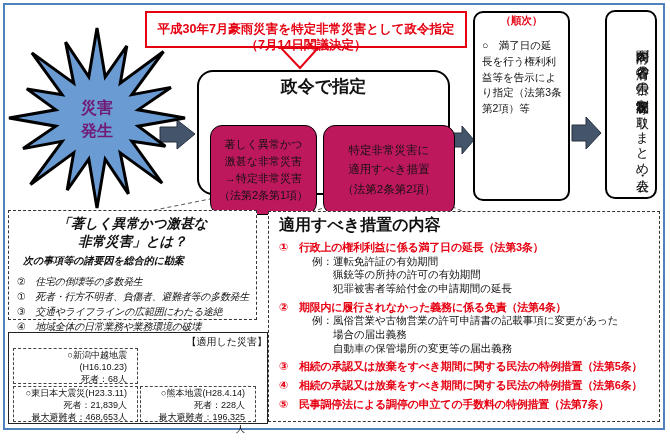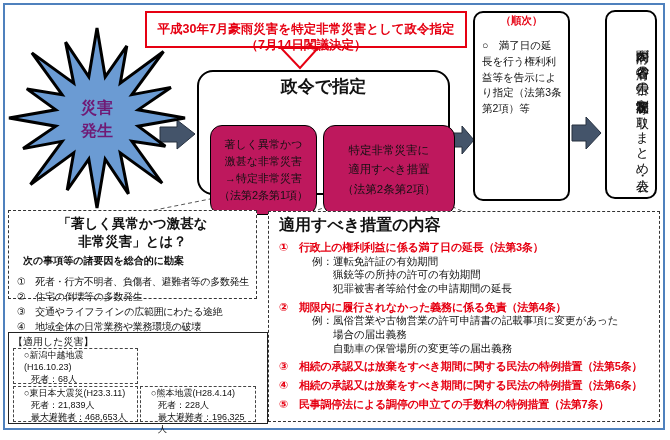--- a/index.html
+++ b/index.html
@@ -39,27 +39,27 @@
   .min-title{margin-top:24px;text-align:center;font-weight:bold;font-size:14px;line-height:1.3;}
   .min-note{margin-top:1px;text-align:center;color:var(--red);font-size:10.5px;font-weight:bold;}
   .min-body{margin:10px 6px 0 7px;font-size:10.5px;line-height:1.5;word-break:break-all;}
 
   
   .cabinet{left:605px;top:10px;width:52px;height:189px;border:2px solid #000;border-radius:10px;
            writing-mode:vertical-rl;padding:4px 3px;display:flex;justify-content:center;}
   .cabinet div{font-size:13px;line-height:1.55;text-align:center;letter-spacing:0.5px;}
 
   
-  .criteria{left:8px;top:210px;width:249px;height:89px;border:1.5px dashed #333;}
+  .criteria{left:8px;top:210px;width:249px;height:110px;border:1.5px dashed #333;font-style:italic;}
   .crit-title{margin-top:4px;text-align:center;font-weight:bold;font-size:13.5px;line-height:1.35;}
   .crit-sub{margin:3px 0 0 14px;font-weight:bold;font-size:10px;}
   .crit-list{margin:6px 0 0 8px;font-size:10px;line-height:1.5;letter-spacing:-0.3px;}
 
   
-  .applied{left:8px;top:332px;width:260px;height:92px;border:1.5px solid #222;}
+  .applied{left:8px;top:332px;width:260px;height:92px;border:1.5px solid #222;text-align:right;}
   .applied-label{margin:2px 0 0 4px;font-size:10px;}
   .card{position:absolute;border:1px dashed #444;background:#fff;font-size:9px;line-height:1.32;
         padding:1px 10px;}
   .card .ind{padding-left:7px;}
   .card.a{left:4px;top:15px;width:125px;height:36px;}
   .card.b{left:4px;top:53px;width:125px;height:36px;}
   .card.c{left:131px;top:53px;width:116px;height:36px;}
 
   
   .measures{left:268px;top:211px;width:392px;height:211px;border:1.5px dashed #333;padding:3px 10px;}
@@ -123,22 +123,22 @@
   <div class="box cabinet">
     <div>内閣府が各府省の告示の制定</div>
     <div>状況等を取りまとめ・公表</div>
   </div>
 
   <div class="box criteria">
     <div class="crit-title pre">「著しく異常かつ激甚な
 非常災害」とは？</div>
     <div class="crit-sub">次の事項等の諸要因を総合的に勘案</div>
     <div class="crit-list">
+      <div>②　住宅の倒壊等の多数発生</div>
       <div>①　死者・行方不明者、負傷者、避難者等の多数発生</div>
-      <div>②　住宅の倒壊等の多数発生</div>
       <div>③　交通やライフラインの広範囲にわたる途絶</div>
       <div>④　地域全体の日常業務や業務環境の破壊</div>
     </div>
   </div>
 
   <div class="box applied">
     <div class="applied-label">【適用した災害】</div>
     <div class="card a">
       <div>○新潟中越地震(H16.10.23)</div>
       <div class="ind">死者：68人</div>

